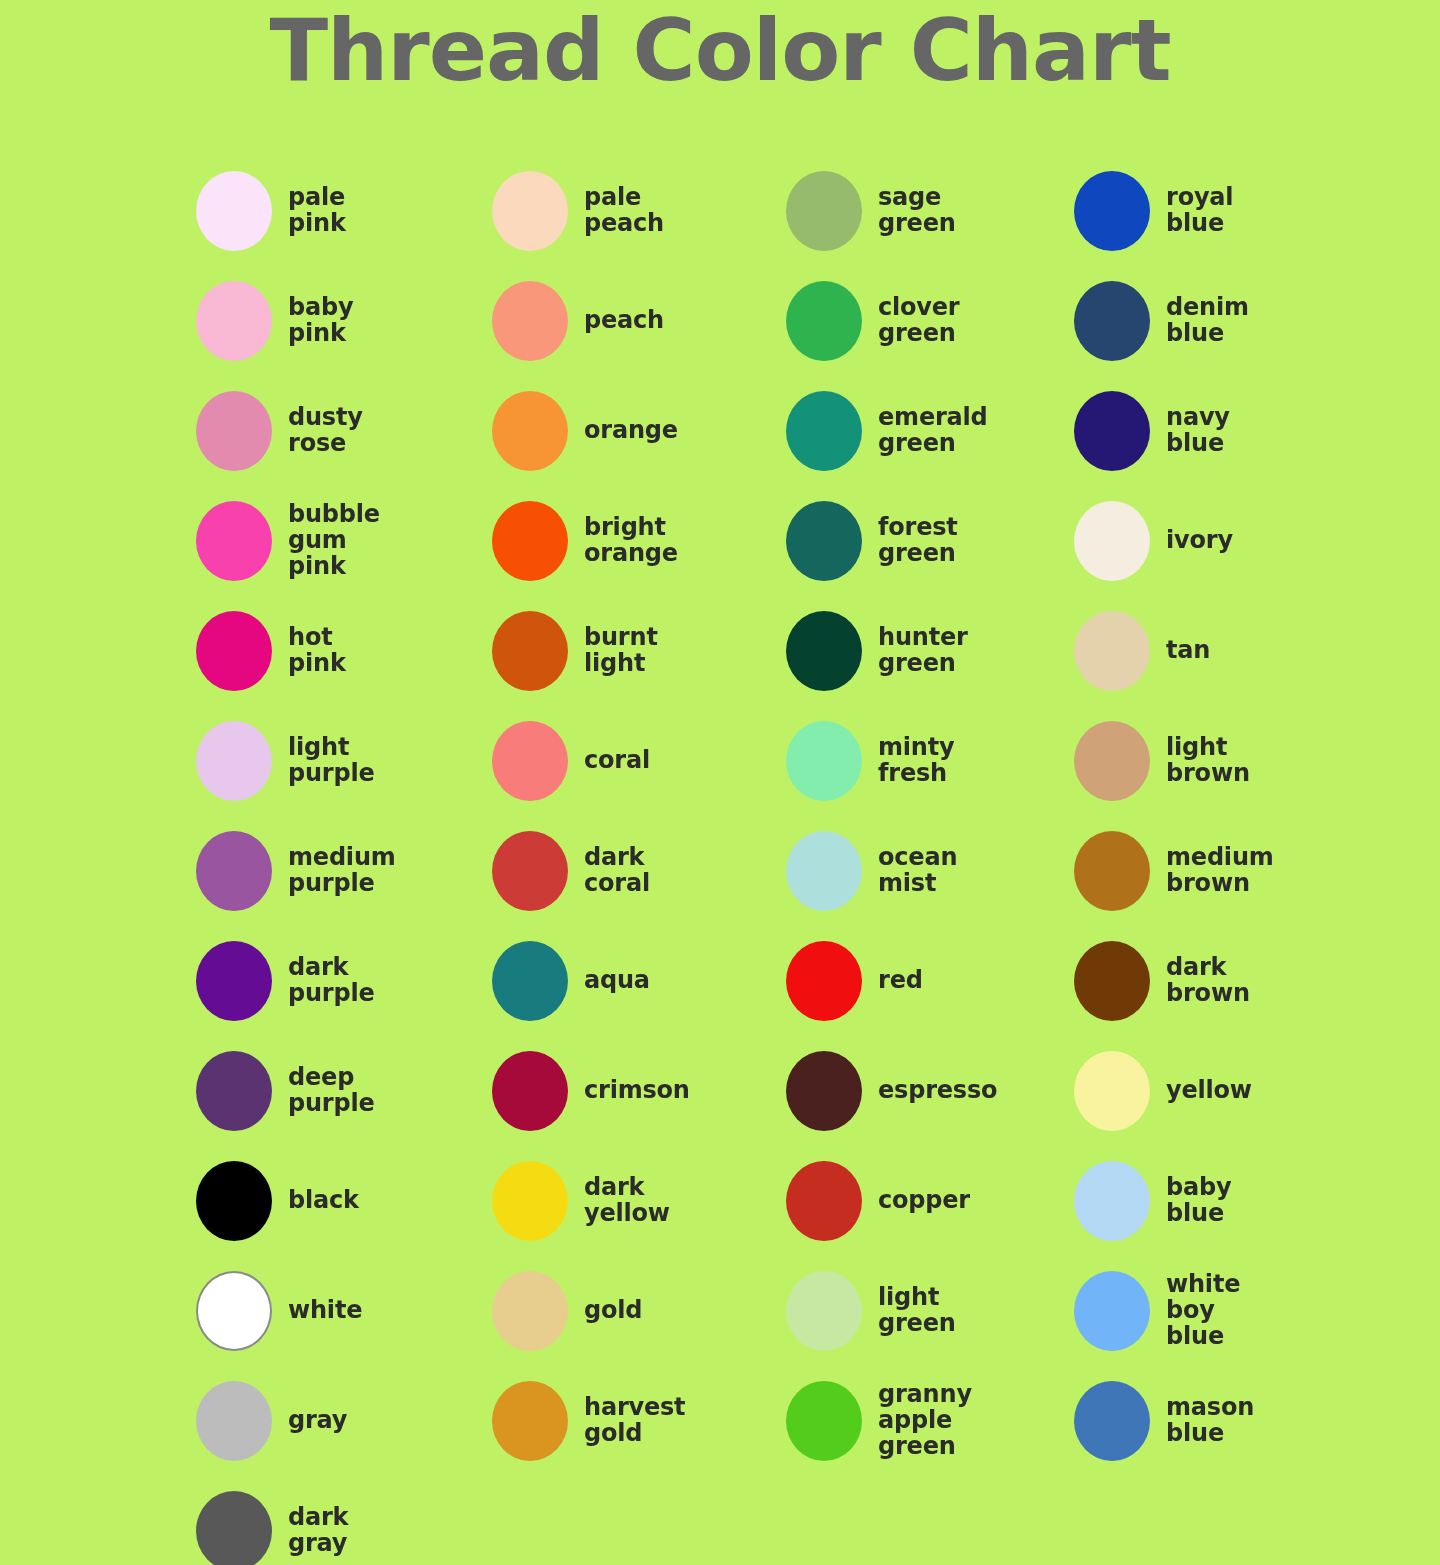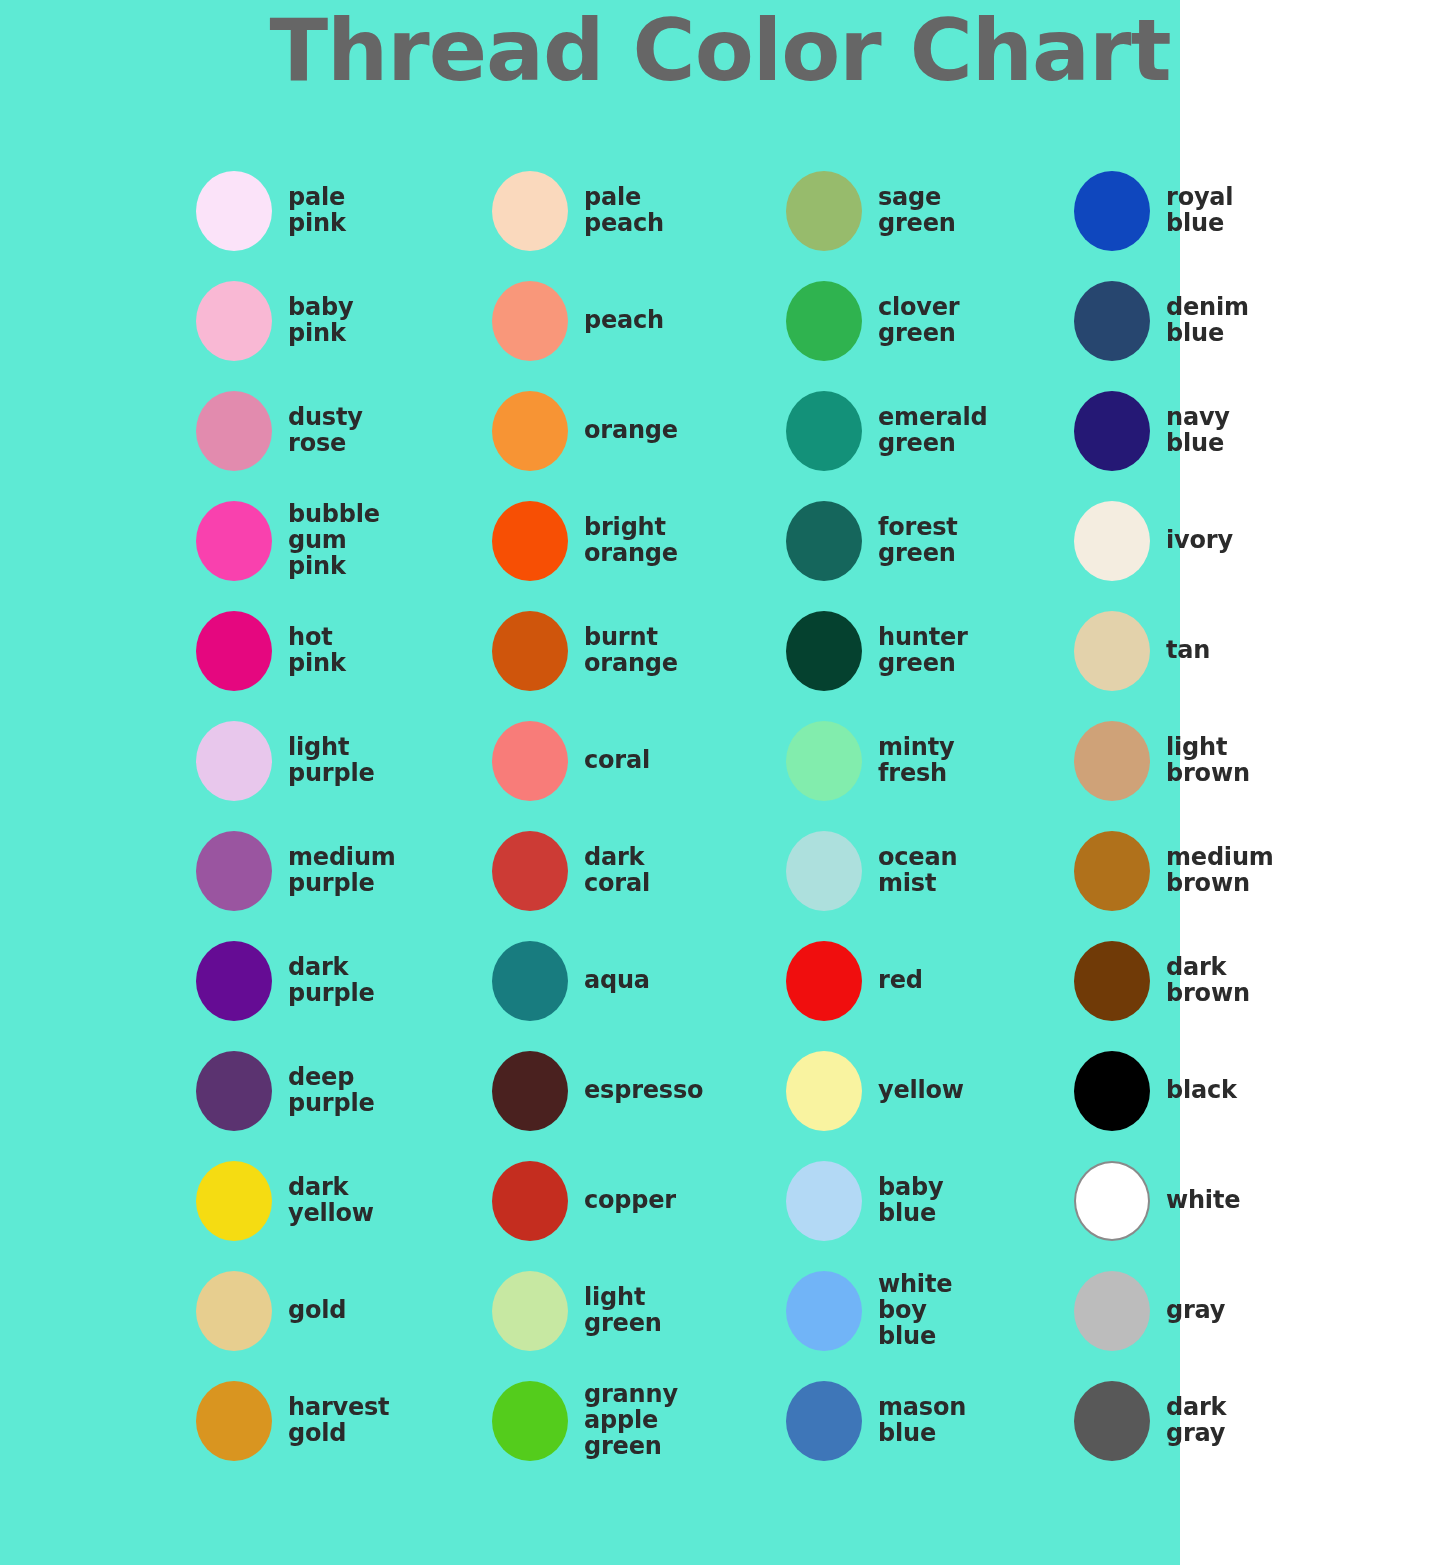--- a/index.html
+++ b/index.html
@@ -5,23 +5,23 @@
   * { box-sizing: border-box; margin: 0; padding: 0; }
   html, body {
     width: 1440px;
     height: 1565px;
     background: #ffffff;
     font-family: "Liberation Sans", sans-serif;
     overflow: hidden;
   }
   #page {
     position: relative;
-    width: 1180px;
+    width: 1440px;
     height: 1565px;
-    background: #5eead4;
+    background: #bef264;
   }
   #chart-title {
     position: absolute;
     top: 4px;
     left: 0;
     width: 1440px;
     text-align: center;
     font-size: 86px;
     font-weight: bold;
     color: #666666;
@@ -153,21 +153,21 @@
         <div class="swatch-label">ivory</div>
       </div>
       <div class="swatch-row">
         <div class="swatch-dot" style="background: rgb(229, 7, 127);"></div>
         <div class="swatch-label">hot
 pink</div>
       </div>
       <div class="swatch-row">
         <div class="swatch-dot" style="background: rgb(207, 85, 12);"></div>
         <div class="swatch-label">burnt
-orange</div>
+light</div>
       </div>
       <div class="swatch-row">
         <div class="swatch-dot" style="background: rgb(5, 65, 47);"></div>
         <div class="swatch-label">hunter
 green</div>
       </div>
       <div class="swatch-row">
         <div class="swatch-dot" style="background: rgb(227, 210, 171);"></div>
         <div class="swatch-label">tan</div>
       </div>
@@ -227,20 +227,24 @@
         <div class="swatch-dot" style="background: rgb(112, 58, 7);"></div>
         <div class="swatch-label">dark
 brown</div>
       </div>
       <div class="swatch-row">
         <div class="swatch-dot" style="background: rgb(91, 51, 112);"></div>
         <div class="swatch-label">deep
 purple</div>
       </div>
       <div class="swatch-row">
+        <div class="swatch-dot" style="background: rgb(165, 10, 58);"></div>
+        <div class="swatch-label">crimson</div>
+      </div>
+      <div class="swatch-row">
         <div class="swatch-dot" style="background: rgb(74, 33, 31);"></div>
         <div class="swatch-label">espresso</div>
       </div>
       <div class="swatch-row">
         <div class="swatch-dot" style="background: rgb(249, 243, 160);"></div>
         <div class="swatch-label">yellow</div>
       </div>
       <div class="swatch-row">
         <div class="swatch-dot" style="background: rgb(0, 0, 0);"></div>
         <div class="swatch-label">black</div>

